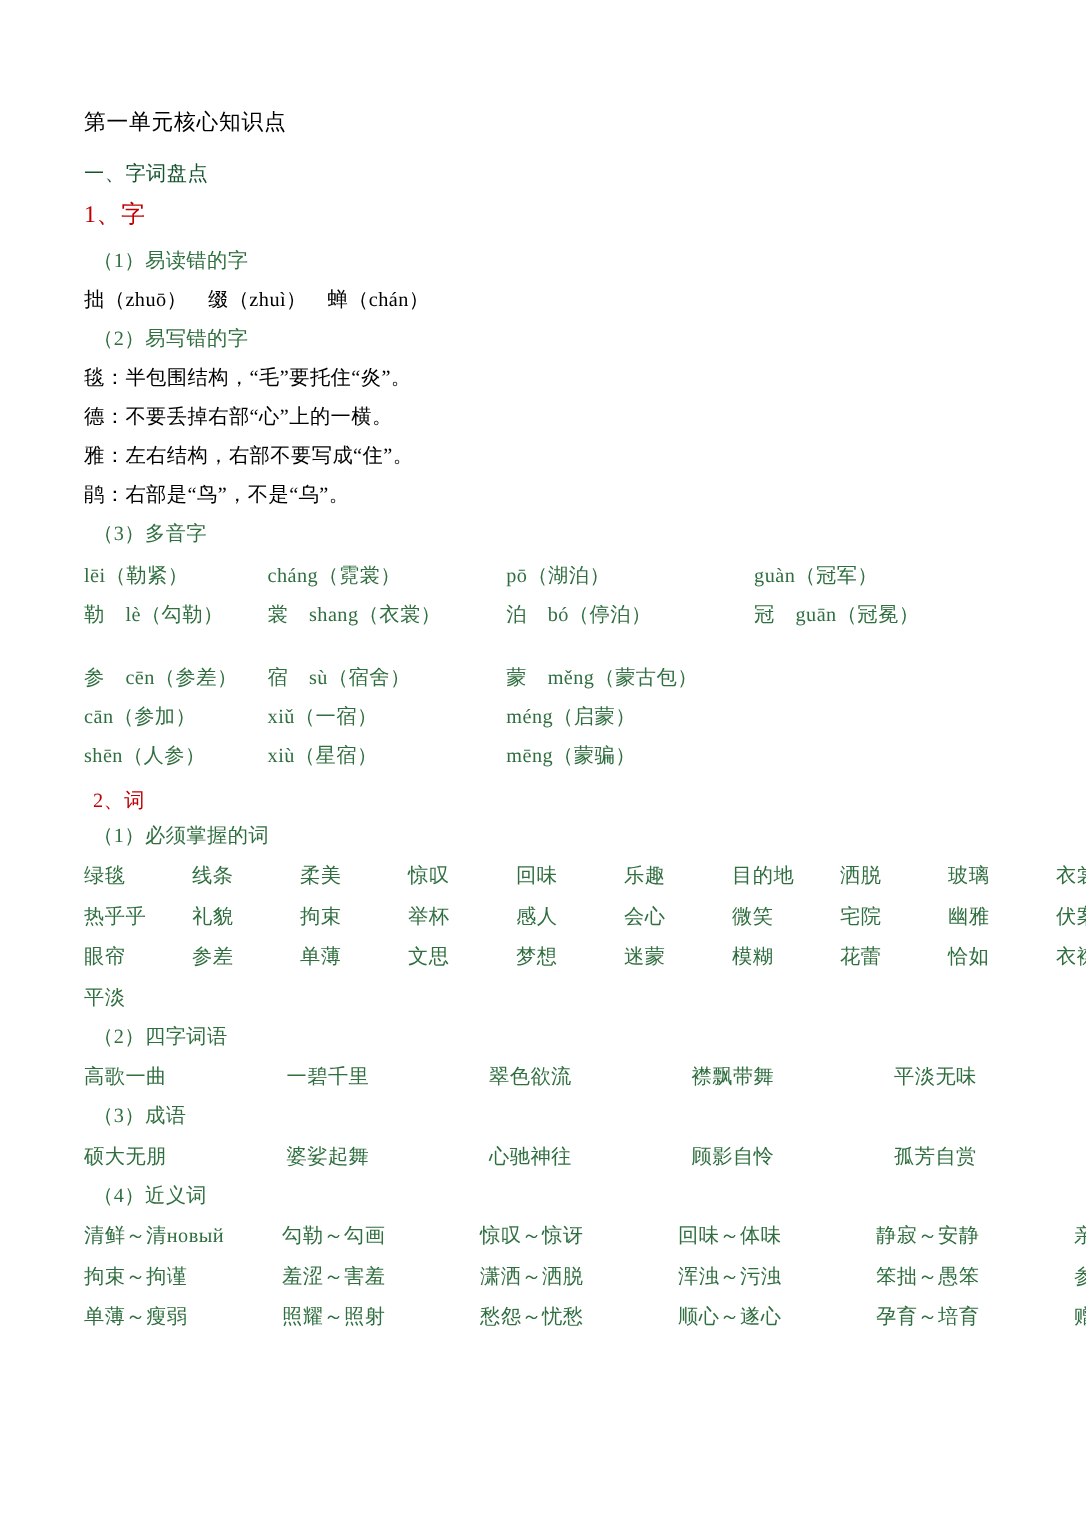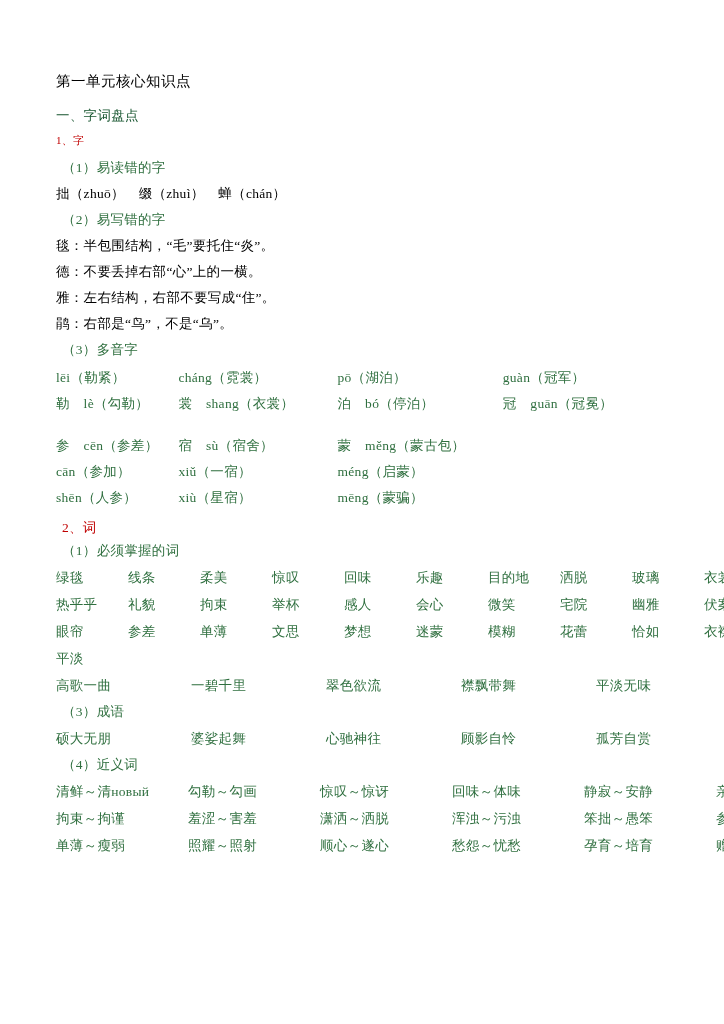--- a/index.html
+++ b/index.html
@@ -29,21 +29,21 @@
     letter-spacing: 0.5px;
   }
   .heading-1 {
     color: #14532d;
     font-size: 13.5px;
     margin: 10px 0 8px 0;
     letter-spacing: 0.3px;
   }
   .heading-2 {
     color: #c00000;
-    font-size: 11px;
+    font-size: 16px;
     margin: 8px 0 7px 0;
     letter-spacing: 0.3px;
   }
   .heading-3 {
     color: #2f6f3f;
     font-size: 13.5px;
     margin: 8px 0 1px 0;
     padding-left: 6px;
     letter-spacing: 0.3px;
   }
@@ -227,20 +227,21 @@
       <span class="cell">花蕾</span>
       <span class="cell">恰如</span>
       <span class="cell">衣襟</span>
 
     </div>
     <div class="row">
       <span class="cell">平淡</span>
     </div>
   </div>
 
+  <div class="line indent">（2）四字词语</div>
   <div class="phrase-row">
     <span class="cell">高歌一曲</span>
     <span class="cell">一碧千里</span>
     <span class="cell">翠色欲流</span>
     <span class="cell">襟飘带舞</span>
     <span class="cell">平淡无味</span>
   </div>
 
   <div class="line indent">（3）成语</div>
   <div class="phrase-row">
@@ -264,19 +265,19 @@
     <span class="cell">拘束～拘谨</span>
     <span class="cell">羞涩～害羞</span>
     <span class="cell">潇洒～洒脱</span>
     <span class="cell">浑浊～污浊</span>
     <span class="cell">笨拙～愚笨</span>
     <span class="cell">参差～杂乱</span>
   </div>
   <div class="syn-row">
     <span class="cell">单薄～瘦弱</span>
     <span class="cell">照耀～照射</span>
+    <span class="cell">愁怨～忧愁</span>
     <span class="cell">顺心～遂心</span>
-    <span class="cell">愁怨～忧愁</span>
     <span class="cell">孕育～培育</span>
     <span class="cell">赠予～赠送</span>
   </div>
 
 </div>
 
 </body></html>

